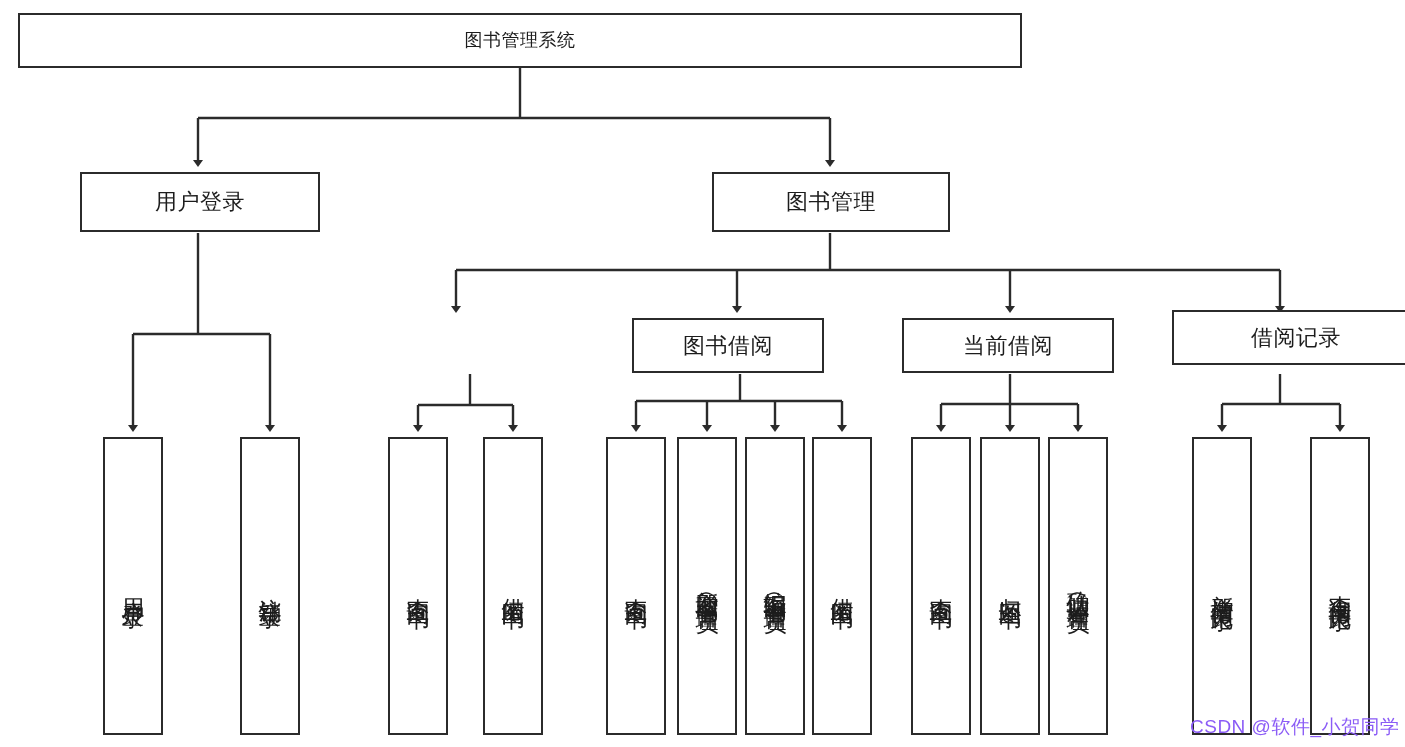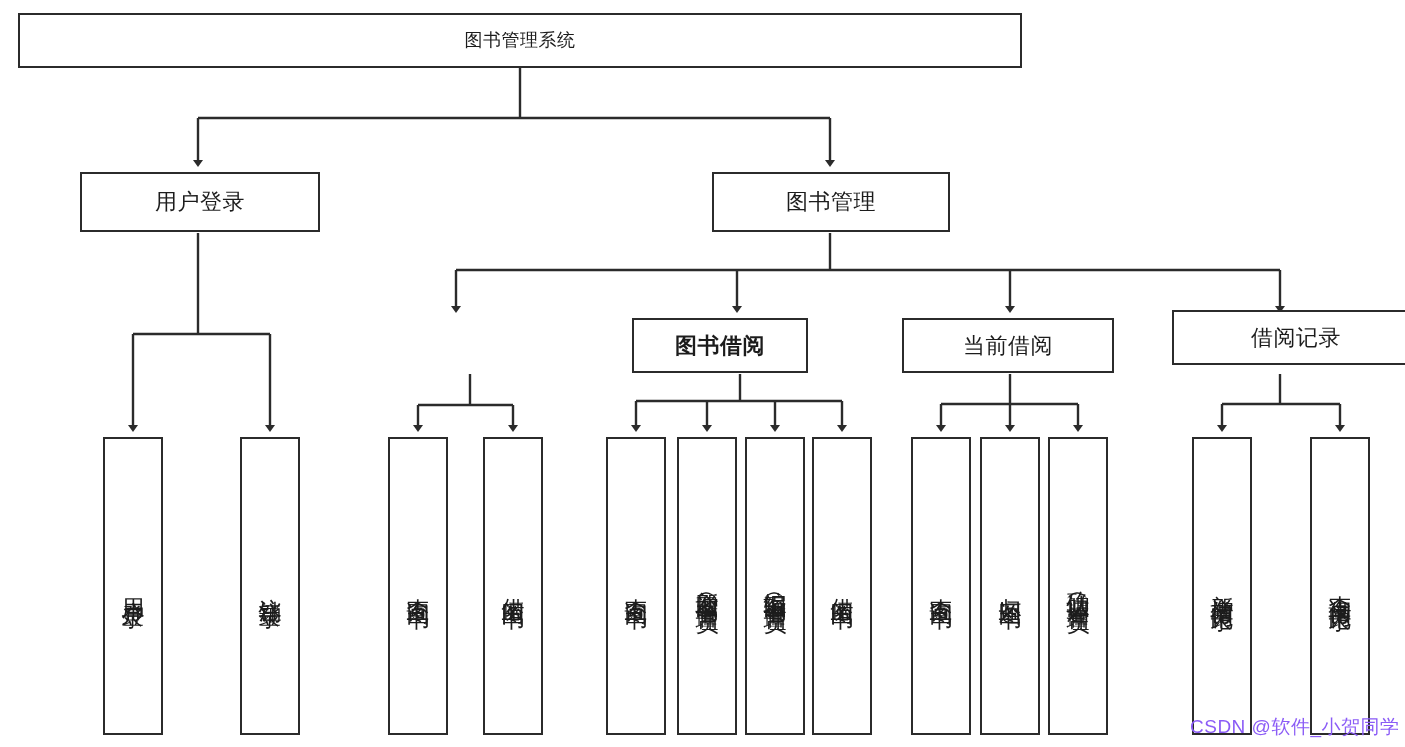--- a/index.html
+++ b/index.html
@@ -125,21 +125,21 @@
     <div class="label">图书管理系统</div>
   </div>
 
   <div class="node horiz" style="left:80px; top:172px; width:240px; height:60px;">
     <div class="label">用户登录</div>
   </div>
   <div class="node horiz" style="left:712px; top:172px; width:238px; height:60px;">
     <div class="label">图书管理</div>
   </div>
 
-  <div class="node horiz" style="left:632px; top:318px; width:176px; height:55px;font-weight:bold;">
+  <div class="node horiz" style="left:632px; top:318px; width:192px; height:55px;">
     <div class="label">图书借阅</div>
   </div>
   <div class="node horiz" style="left:902px; top:318px; width:212px; height:55px;">
     <div class="label">当前借阅</div>
   </div>
   <div class="node horiz" style="left:1172px; top:310px; width:248px; height:55px;">
     <div class="label">借阅记录</div>
   </div>
 
   <div class="node vert" style="left:103px; top:437px; width:60px; height:298px;">

